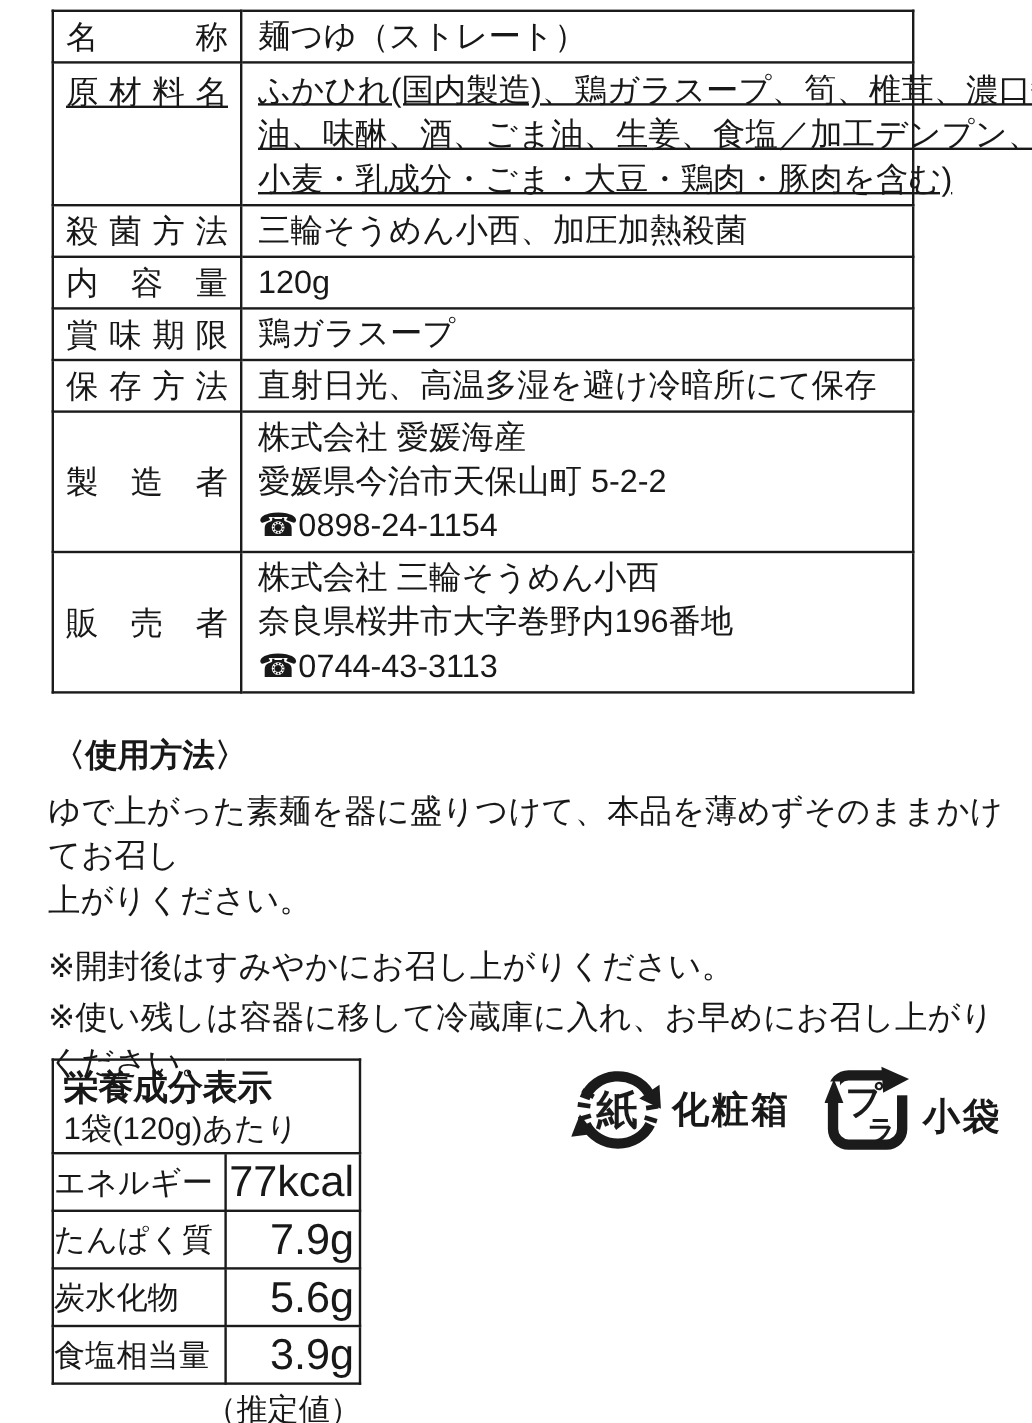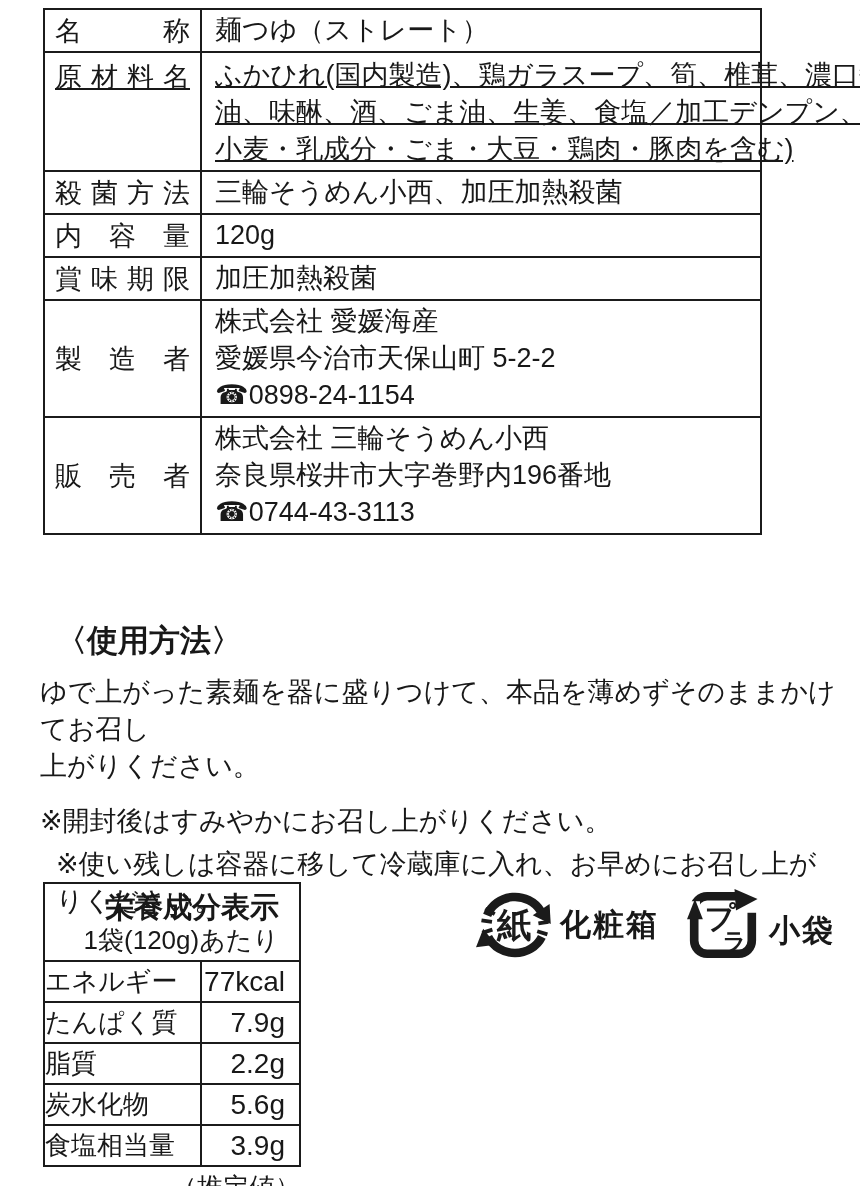--- a/index.html
+++ b/index.html
@@ -40,35 +40,35 @@
   table.spec tr:nth-child(6){height:42px;}
   table.spec tr:nth-child(7){height:112px;}
   table.spec tr:nth-child(8){height:114px;}
   table.spec .vtop{vertical-align:top;text-decoration:underline;}
   table.spec th.vtop{padding-top:6px;}
   table.spec td.vtop{padding-top:4px;}
   .vline{line-height:37px;white-space:nowrap;}
 
   
   .usage{position:absolute;left:40px;top:608px;width:800px;font-size:27px;}
-  .usage-heading{margin:16px;font-size:31px;font-weight:600;line-height:34px;}
+  .usage-heading{margin:4px;font-size:27px;font-weight:600;line-height:34px;}
   .usage-body{margin:12px 0 0 0;line-height:37px;}
   .usage-note1{margin:18px 0 0 0;line-height:37px;}
-  .usage-note2{margin:6px 0 0 16px;line-height:37px;}
+  .usage-note2{margin:6px 0 0 0;line-height:37px;}
 
   
   .nutrition{position:absolute;left:43px;top:882px;width:258px;}
   table.nut{border-collapse:collapse;width:258px;}
   table.nut th, table.nut td{border:2px solid #1b1b1b;font-weight:normal;}
-  .nut-head{padding:6px 20px 4px 8px;text-align:right;}
+  .nut-head{padding:6px 20px 4px 8px;text-align:left;}
   .nut-title{font-size:29px;font-weight:bold;line-height:34px;}
   .nut-serving{font-size:26px;line-height:32px;}
   table.nut tr.datarow{height:36px;}
   table.nut th.nlabel{width:152px;font-size:26px;text-align:left;padding:2px 4px 2px 0;}
-  table.nut td.nvalue{font-size:28px;text-align:right;padding:2px 14px 2px 2px;}
+  table.nut td.nvalue{font-size:36px;text-align:right;padding:2px 4px 2px 2px;}
   .nut-note{margin-top:5px;text-align:right;font-size:26px;line-height:30px;}
 
   
   .recycle{position:absolute;left:476px;top:884px;display:flex;align-items:center;}
   .recycle .mark-label{font-size:31px;font-weight:bold;letter-spacing:2px;}
   .paper-svg{width:78px;height:82px;}
   .plastic-svg{width:72px;height:74px;margin-left:28px;}
   .paper-label{margin-left:6px;}
   .plastic-label{margin-left:10px;margin-top:11px;}
 </style>
@@ -94,21 +94,25 @@
       <tr>
         <th>殺菌方法</th>
         <td>三輪そうめん小西、加圧加熱殺菌</td>
       </tr>
       <tr>
         <th>内容量</th>
         <td>120g</td>
       </tr>
       <tr>
         <th>賞味期限</th>
-        <td>加圧加熱殺菌</td>
+        <td>鶏ガラスープ</td>
+      </tr>
+      <tr>
+        <th>保存方法</th>
+        <td>直射日光、高温多湿を避け冷暗所にて保存</td>
       </tr>
       <tr>
         <th>製造者</th>
         <td>
           <div class="vline">株式会社 愛媛海産</div>
           <div class="vline">愛媛県今治市天保山町 5-2-2</div>
           <div class="vline">☎0898-24-1154</div>
         </td>
       </tr>
       <tr>
@@ -140,24 +144,20 @@
         </tr>
         <tr class="datarow">
           <th class="nlabel">エネルギー</th>
           <td class="nvalue">77kcal</td>
         </tr>
         <tr class="datarow">
           <th class="nlabel">たんぱく質</th>
           <td class="nvalue">7.9g</td>
         </tr>
         <tr class="datarow">
-          <th class="nlabel">脂質</th>
-          <td class="nvalue">2.2g</td>
-        </tr>
-        <tr class="datarow">
           <th class="nlabel">炭水化物</th>
           <td class="nvalue">5.6g</td>
         </tr>
         <tr class="datarow">
           <th class="nlabel">食塩相当量</th>
           <td class="nvalue">3.9g</td>
         </tr>
       </tbody>
     </table>
     <div class="nut-note">（推定値）</div>

